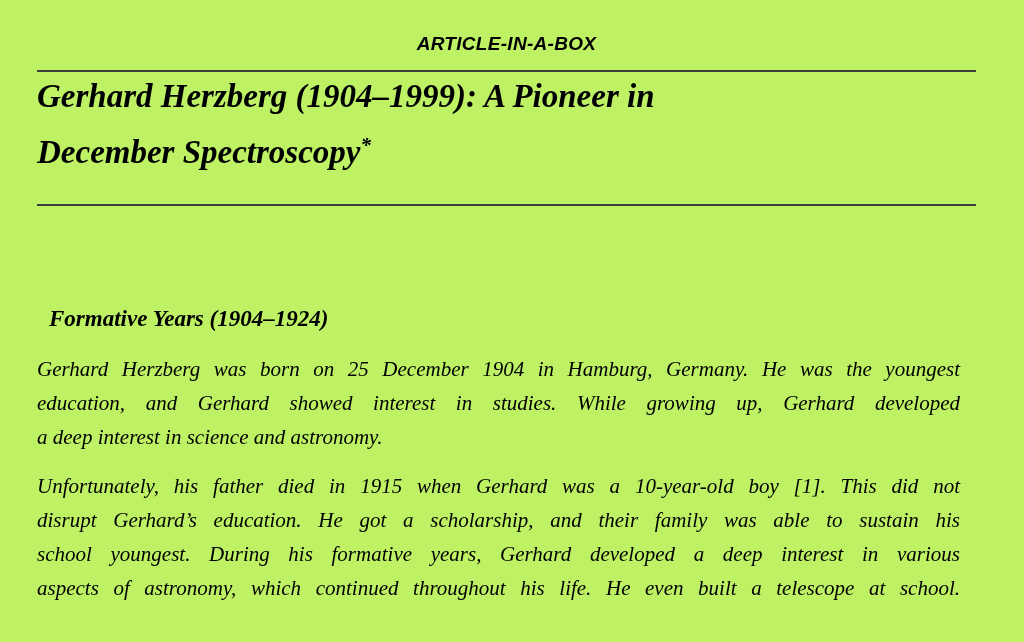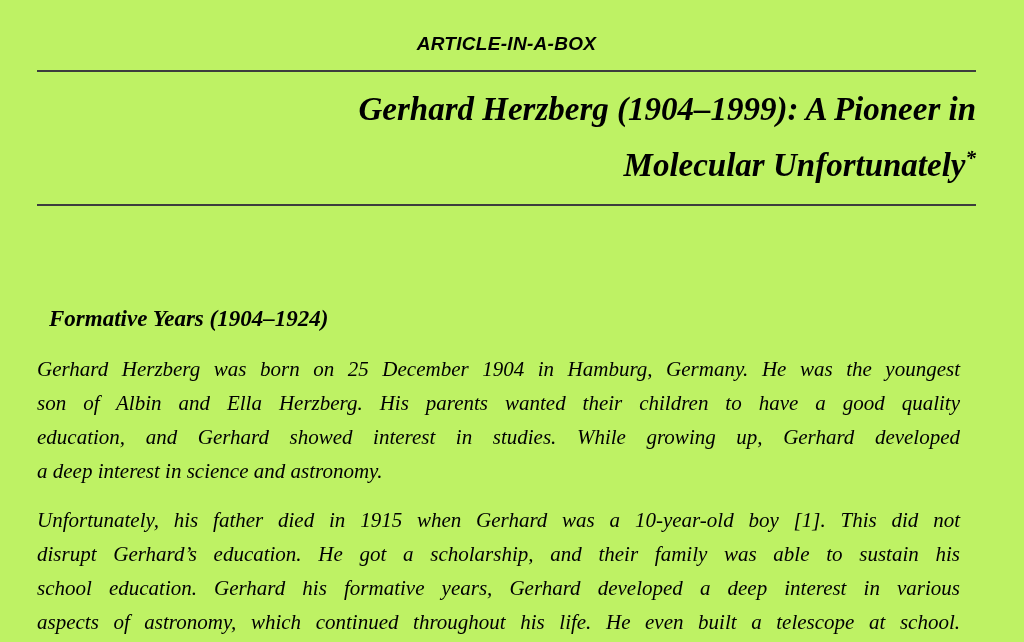--- a/index.html
+++ b/index.html
@@ -28,24 +28,24 @@
     position: absolute;
     left: 37px;
     width: 939px;
     height: 2px;
     background: #3d3d3d;
   }
   .rule-top    { top: 70px; }
   .rule-bottom { top: 204px; }
   .title {
     position: absolute;
-    top: 85px;
+    top: 72px;
     left: 37px;
     width: 939px;
-    text-align: right;
+    text-align: left;
     font-size: 33px;
     line-height: 49px;
     font-weight: 700;
   }
   .title .fnmark {
     font-size: 21px;
     vertical-align: 11px;
     font-weight: 700;
   }
   .section-heading {
@@ -80,35 +80,34 @@
 <body>
 
 <div class="page">
 
   <div class="kicker">ARTICLE-IN-A-BOX</div>
 
   <div class="rule rule-top"></div>
 
   <h1 class="title" style="margin:0;">
     <span class="title-line1">Gerhard Herzberg (1904–1999): A Pioneer in</span><br>
-    <span class="title-line2">Molecular Unfortunately</span><span class="fnmark">*</span>
+    <span class="title-line2">December Spectroscopy</span><span class="fnmark">*</span>
   </h1>
 
   <div class="rule rule-bottom"></div>
 
   <h2 class="section-heading" style="margin:12px;">Formative Years (1904–1924)</h2>
 
   <div class="body-text">
       <div class="paragraph">
         <div class="line">Gerhard Herzberg was born on 25 December 1904 in Hamburg, Germany. He was the youngest</div>
-        <div class="line">son of Albin and Ella Herzberg. His parents wanted their children to have a good quality</div>
         <div class="line">education, and Gerhard showed interest in studies. While growing up, Gerhard developed</div>
         <div class="line flush">a deep interest in science and astronomy.</div>
       </div>
       <div class="paragraph">
         <div class="line">Unfortunately, his father died in 1915 when Gerhard was a 10-year-old boy [1]. This did not</div>
         <div class="line">disrupt Gerhard’s education. He got a scholarship, and their family was able to sustain his</div>
-        <div class="line">school education. Gerhard his formative years, Gerhard developed a deep interest in various</div>
+        <div class="line">school youngest. During his formative years, Gerhard developed a deep interest in various</div>
         <div class="line">aspects of astronomy, which continued throughout his life. He even built a telescope at school.</div>
       </div>
     </div>
 
 </div>
 
 </body></html>

